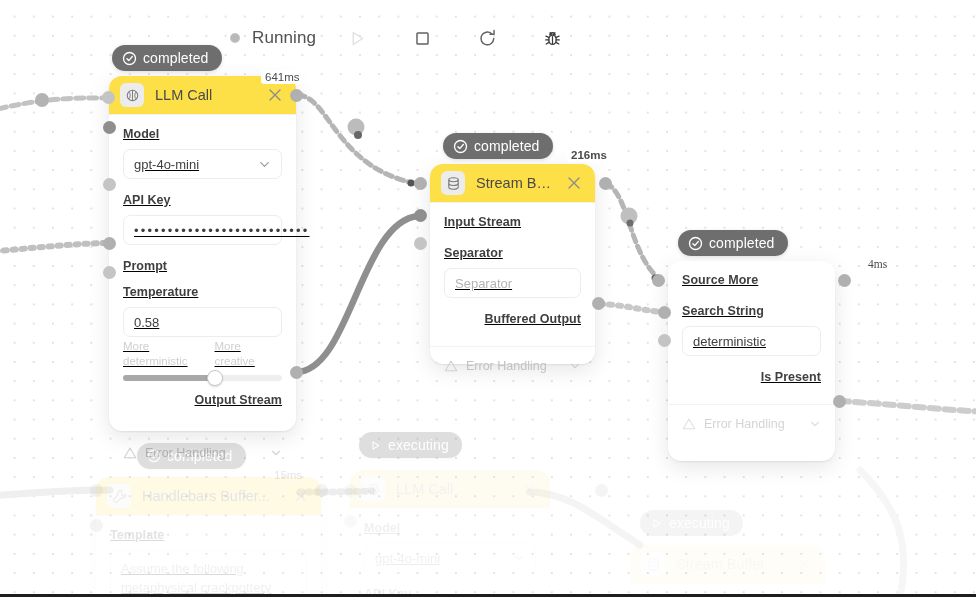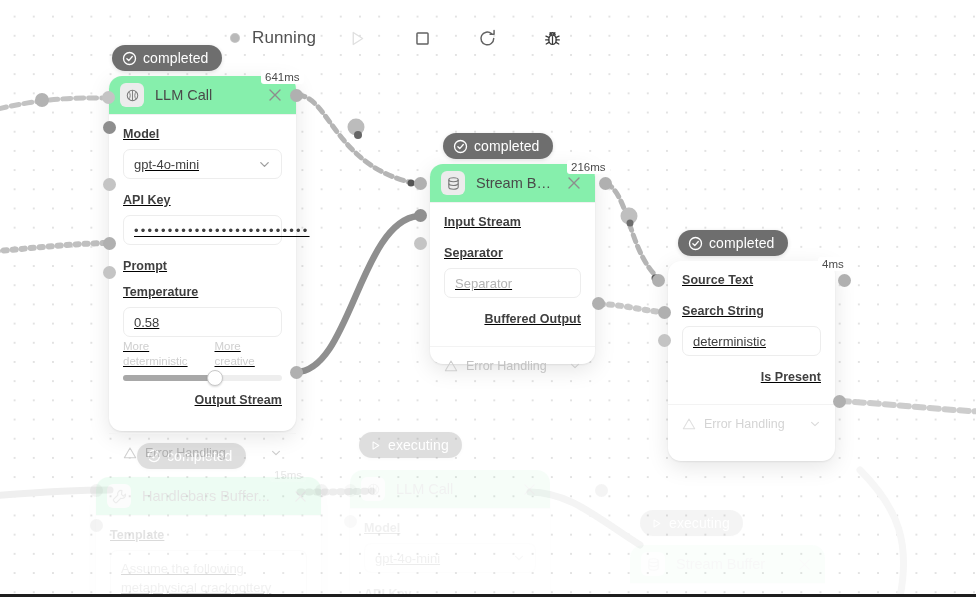--- a/index.html
+++ b/index.html
@@ -50,21 +50,21 @@
   .node {
     position: absolute;
     background: #ffffff;
     border-radius: 13px;
     box-shadow: 0 1px 2px rgba(0,0,0,.07), 0 6px 22px rgba(0,0,0,.10);
     z-index: 30;
   }
   .node-head {
     display: flex; align-items: center; gap: 11px;
     height: 39px; padding: 0 12px 0 11px;
-    background: #86efac;
+    background: #fde047;
     border-radius: 13px 13px 0 0;
     border-bottom: 1px solid #f1f1f1;
   }
   .node-ico {
     width: 24px; height: 24px; border-radius: 6px;
     background: #ececec;
     display: flex; align-items: center; justify-content: center;
     flex: 0 0 auto;
   }
   .node-title {
@@ -399,21 +399,21 @@
   <span class="port light" style="left:103px; top:266px;"></span>
   <span class="port" style="left:290px; top:366px;"></span>
 
   <div class="pill" style="left:443px; top:133px;">
     <svg width="15" height="15" viewBox="0 0 16 16">
       <circle cx="8" cy="8" r="6.4" fill="none" stroke="#fff" stroke-width="1.4"></circle>
       <path d="M5.2 8.2 L7.2 10.2 L11 5.9" fill="none" stroke="#fff" stroke-width="1.4" stroke-linecap="round" stroke-linejoin="round"></path>
     </svg>
     <span>completed</span>
   </div>
-  <div class="ms" style="left:567px; top:160px;">216ms</div>
+  <div class="ms" style="left:567px; top:148px;font-weight:bold;">216ms</div>
 
   <div class="node" style="left:430px; top:164px; width:165px; height:200px;">
     <div class="node-head">
       <span class="node-ico">
         <svg width="15" height="15" viewBox="0 0 16 16">
           <ellipse cx="8" cy="4" rx="5" ry="2.1" fill="none" stroke="#7a7a7a" stroke-width="1.2"></ellipse>
           <path d="M3 4 L3 12 A5 2.1 0 0 0 13 12 L13 4" fill="none" stroke="#7a7a7a" stroke-width="1.2"></path>
           <path d="M3 8 A5 2.1 0 0 0 13 8" fill="none" stroke="#7a7a7a" stroke-width="1.2"></path>
         </svg>
       </span>
@@ -448,25 +448,25 @@
   <span class="port light" style="left:414px; top:237px;"></span>
   <span class="port" style="left:592px; top:297px;"></span>
 
   <div class="pill" style="left:678px; top:230px;">
     <svg width="15" height="15" viewBox="0 0 16 16">
       <circle cx="8" cy="8" r="6.4" fill="none" stroke="#fff" stroke-width="1.4"></circle>
       <path d="M5.2 8.2 L7.2 10.2 L11 5.9" fill="none" stroke="#fff" stroke-width="1.4" stroke-linecap="round" stroke-linejoin="round"></path>
     </svg>
     <span>completed</span>
   </div>
-  <div class="ms" style="left:818px; top:257px;">4ms</div>
+  <div class="ms" style="left:864px; top:257px;font-family:Liberation Serif, serif;">4ms</div>
 
   <div class="node" style="left:668px; top:261px; width:167px; height:200px;">
     <div class="node-body">
-      <div class="field-label" style="margin-bottom:17px;">Source Text</div>
+      <div class="field-label" style="margin-bottom:17px;">Source More</div>
       <div class="field-label">Search String</div>
       <div class="txtbox">
         <span>deterministic</span>
       </div>
       <div class="field-label out">Is Present</div>
     </div>
     <div class="node-foot" style="margin-top:20px;">
       <svg width="14" height="14" viewBox="0 0 16 16">
         <path d="M8 2.3 L14.5 13.5 L1.5 13.5 Z" fill="none" stroke="#e0e0e0" stroke-width="1.2" stroke-linejoin="round"></path>
       </svg>

